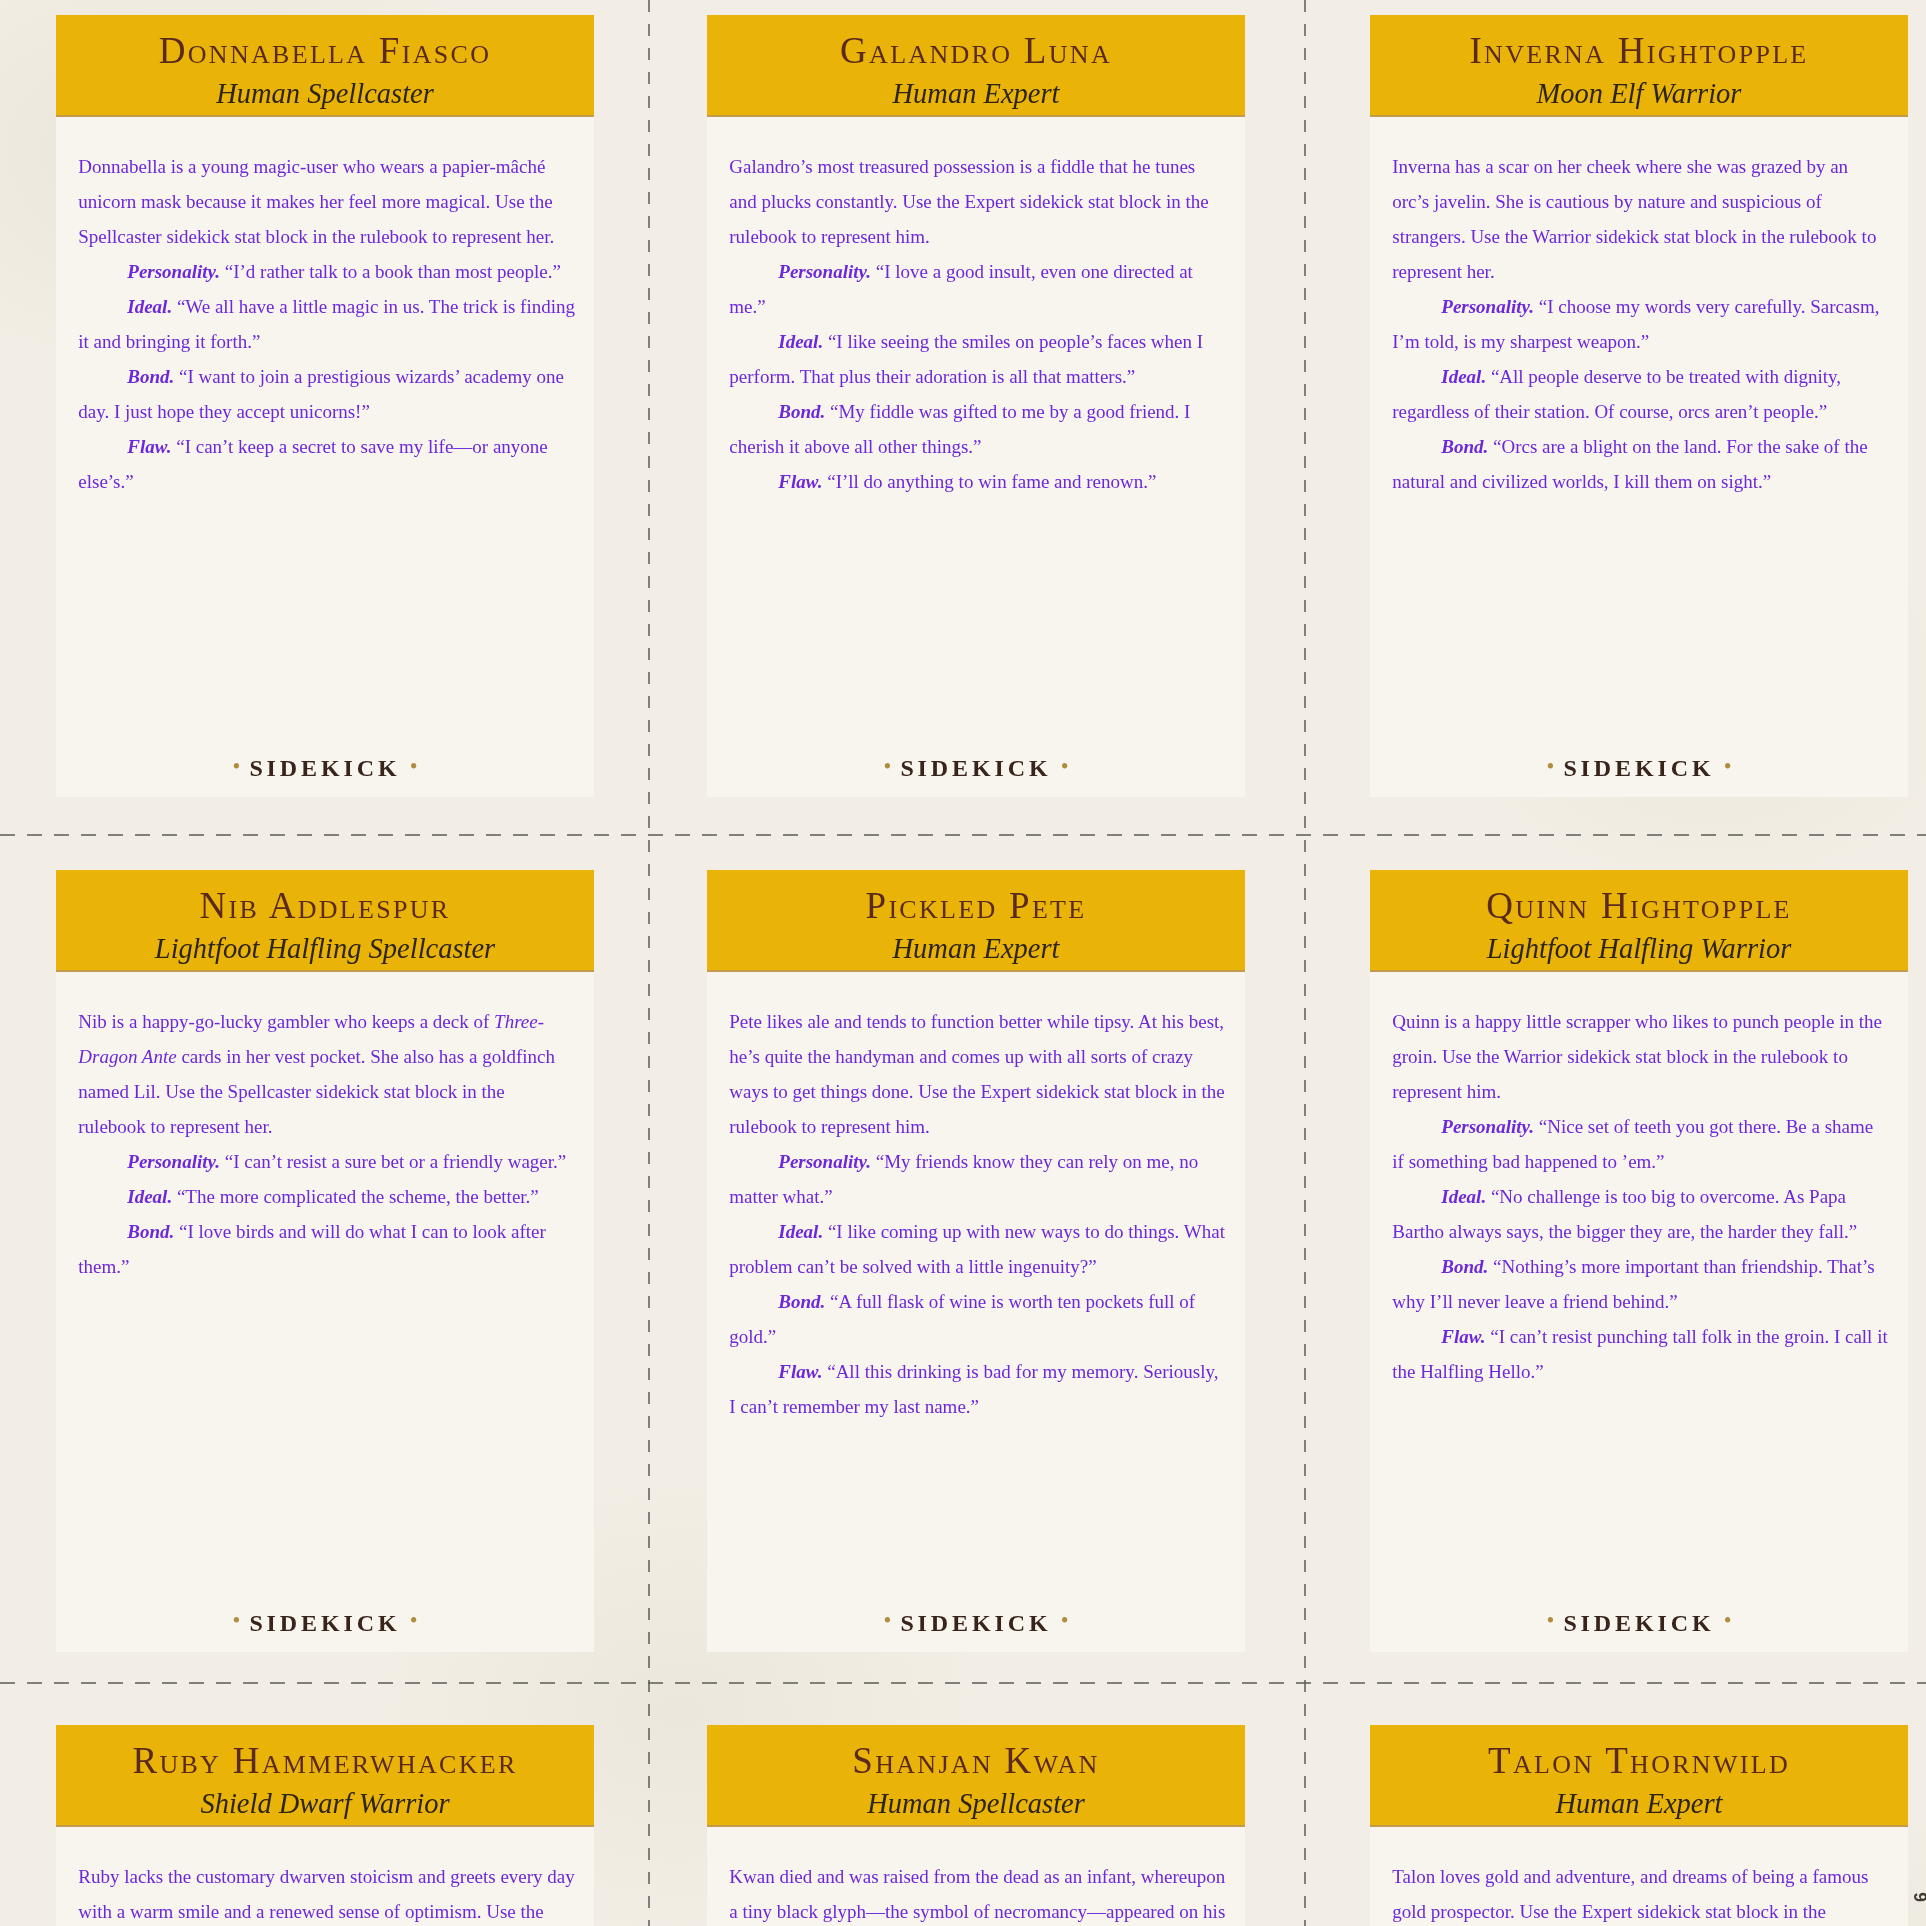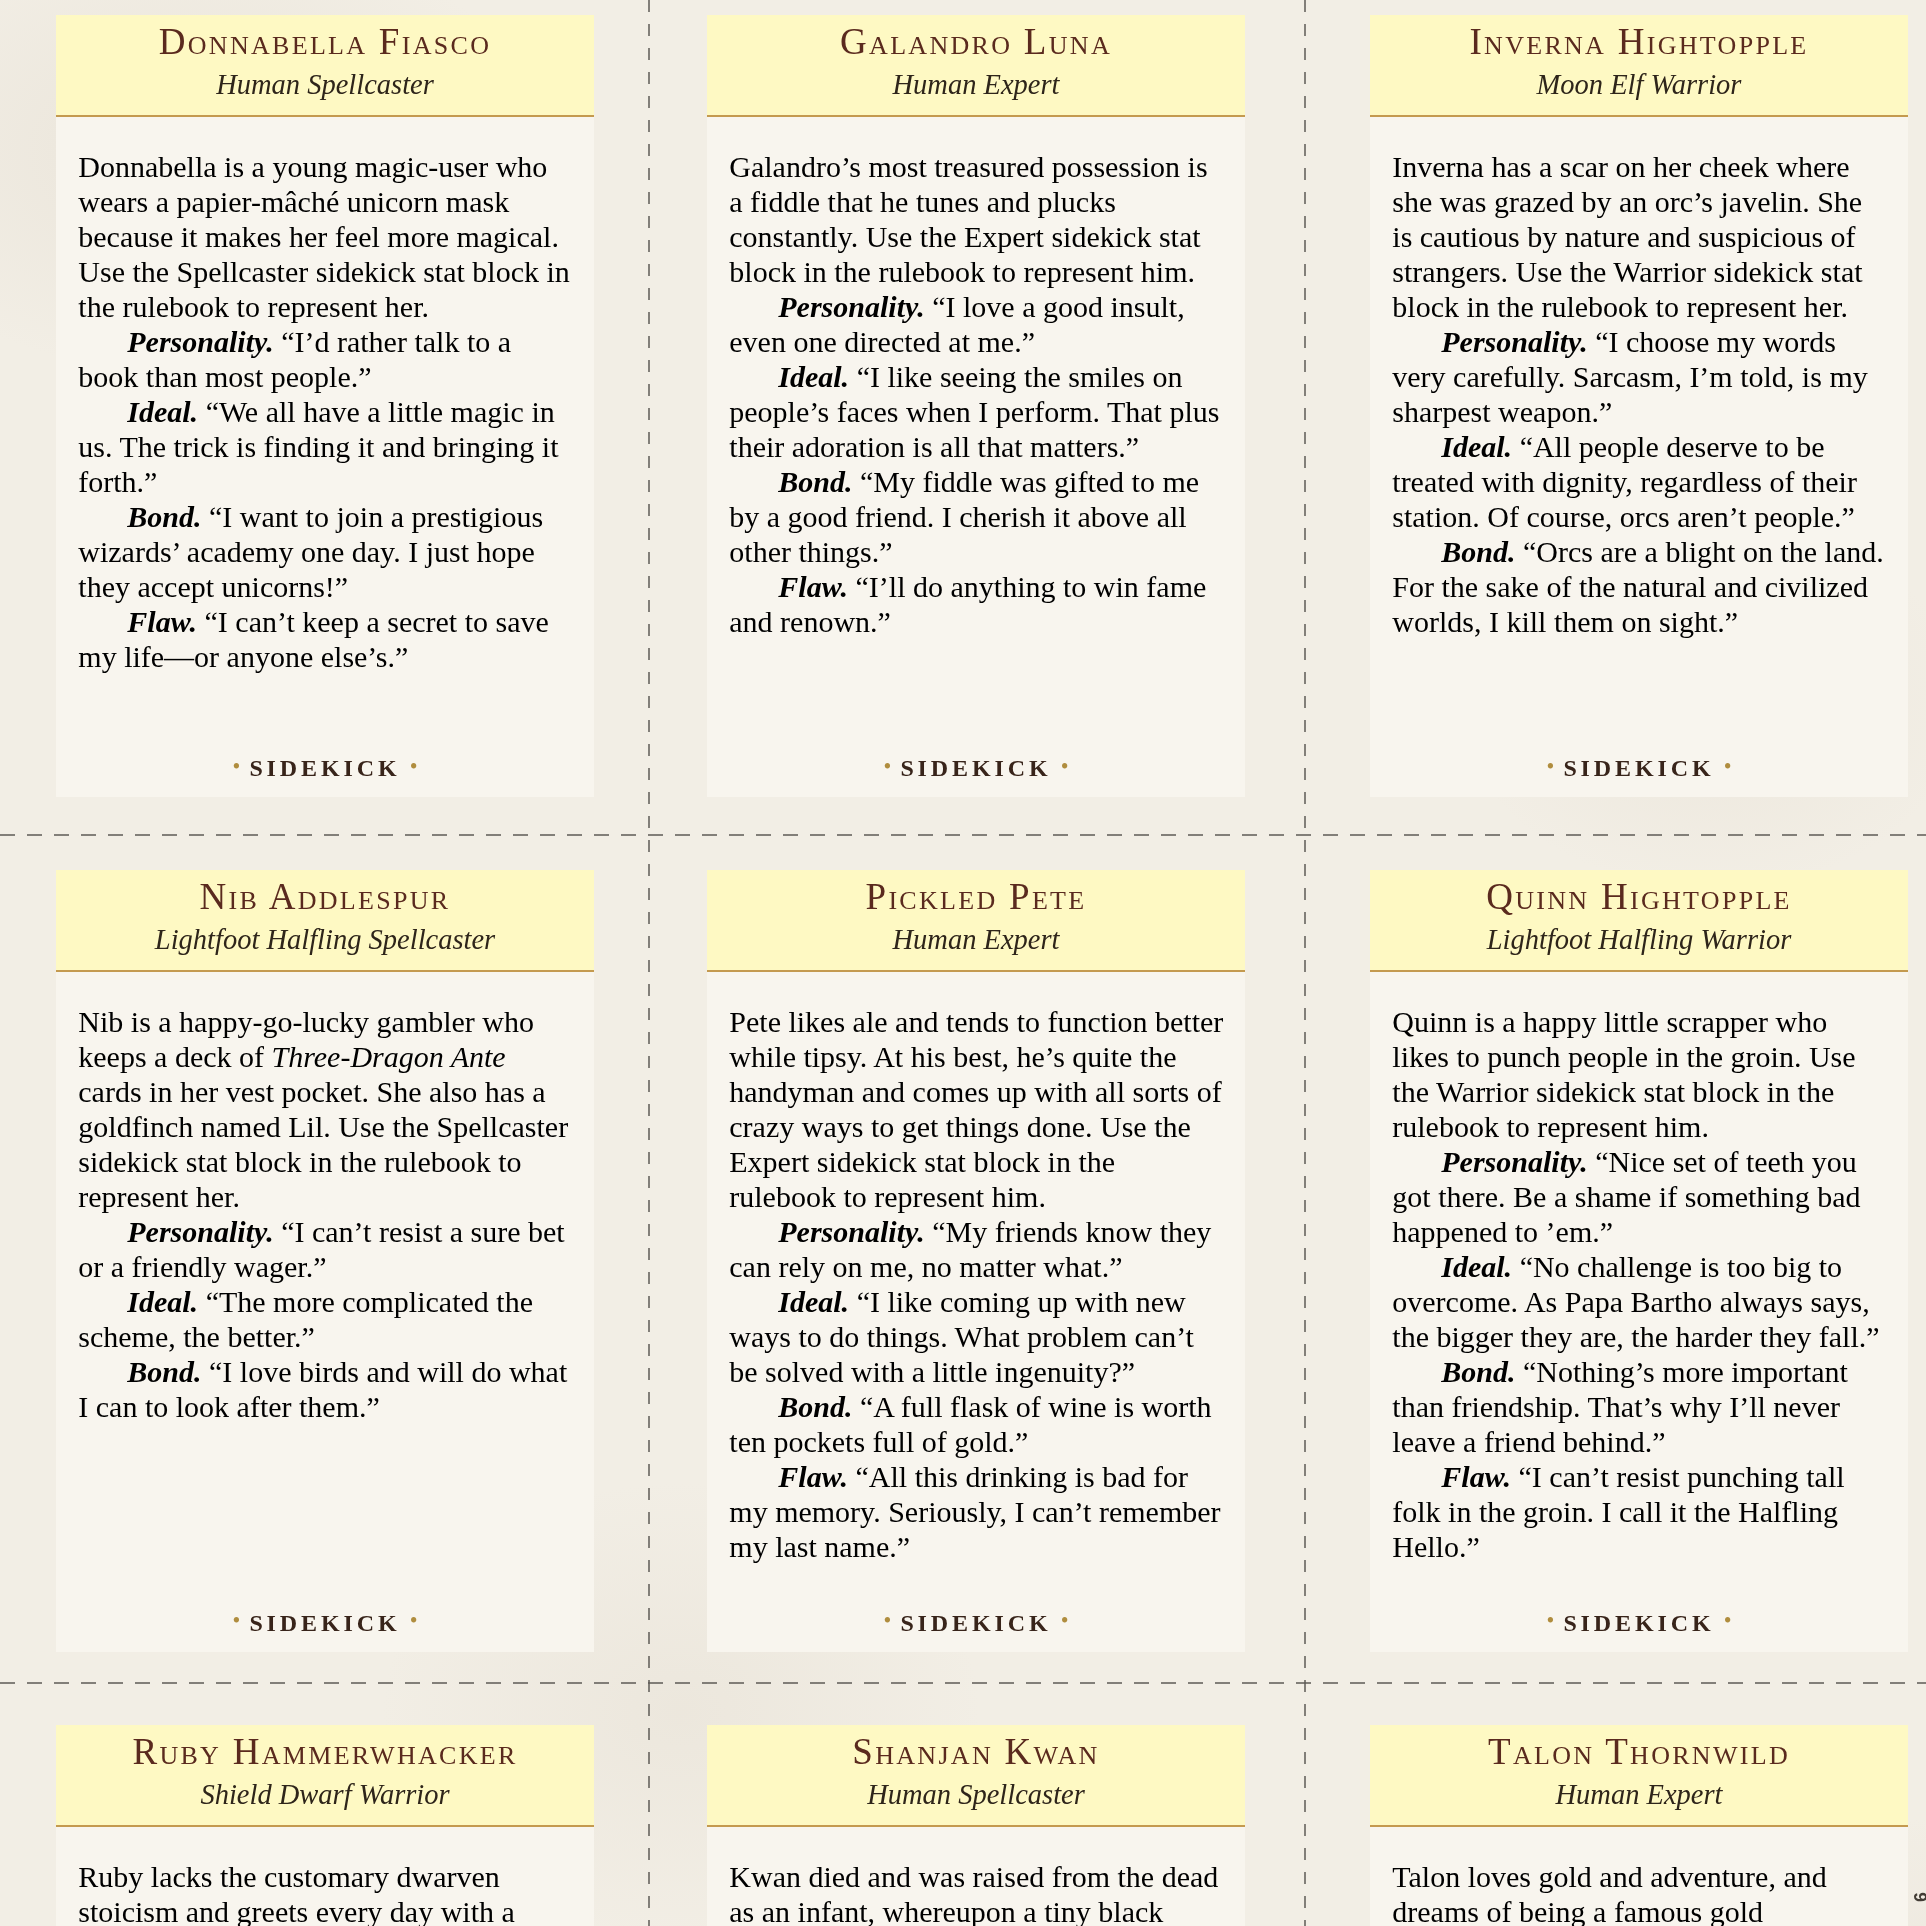--- a/index.html
+++ b/index.html
@@ -21,33 +21,33 @@
   .cutline-h{
     position:absolute; left:0; height:2.3px; width:1946px;
     background:repeating-linear-gradient(to right,#5d5a55 0 14.6px,transparent 14.6px 27px);
     opacity:.75;
   }
   .card{
     position:absolute; width:538px; height:782px;
     background:#f8f5ee;
   }
   .hd{
-    box-sizing:border-box; height:102px; padding-top:5px;
-    background:#fef9c3; border-bottom:2.7px solid #c49a4f;
+    box-sizing:border-box; height:102px; padding-top:14px;
+    background:#eab308; border-bottom:2.7px solid #c49a4f;
     text-align:center;
   }
   .title{
     font-variant:small-caps; font-size:37px; line-height:43px;
     letter-spacing:2.3px; color:#5a2a1e;
   }
   .subtitle{
     font-style:italic; font-size:28.5px; line-height:34px; color:#2e251a; margin-top:5px;
   }
   .bd{
-    padding:32px 18.5px 0 22.3px; font-size:30px; line-height:35px; color:#000000;
+    padding:32px 18.5px 0 22.3px; font-size:19px; line-height:35px; color:#6d28d9;
   }
   .bd p{margin:0;}
   .trait{text-indent:49px;}
   .lbl{font-weight:700; font-style:italic;}
   .ft{
     position:absolute; bottom:15.4px; left:0; width:100%;
     text-align:center; font-size:24px; letter-spacing:3.9px; color:#38241a; font-weight:700;
   }
   .blt{color:#b08d3e; font-size:22.3px; letter-spacing:0; font-weight:400; margin:0 9.2px; position:relative; top:-2.3px;}
   .pagenum{

